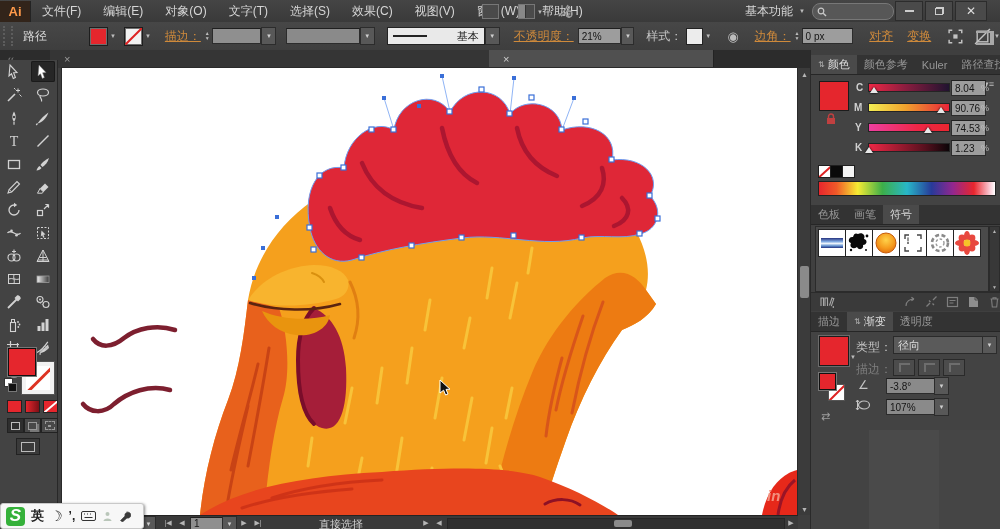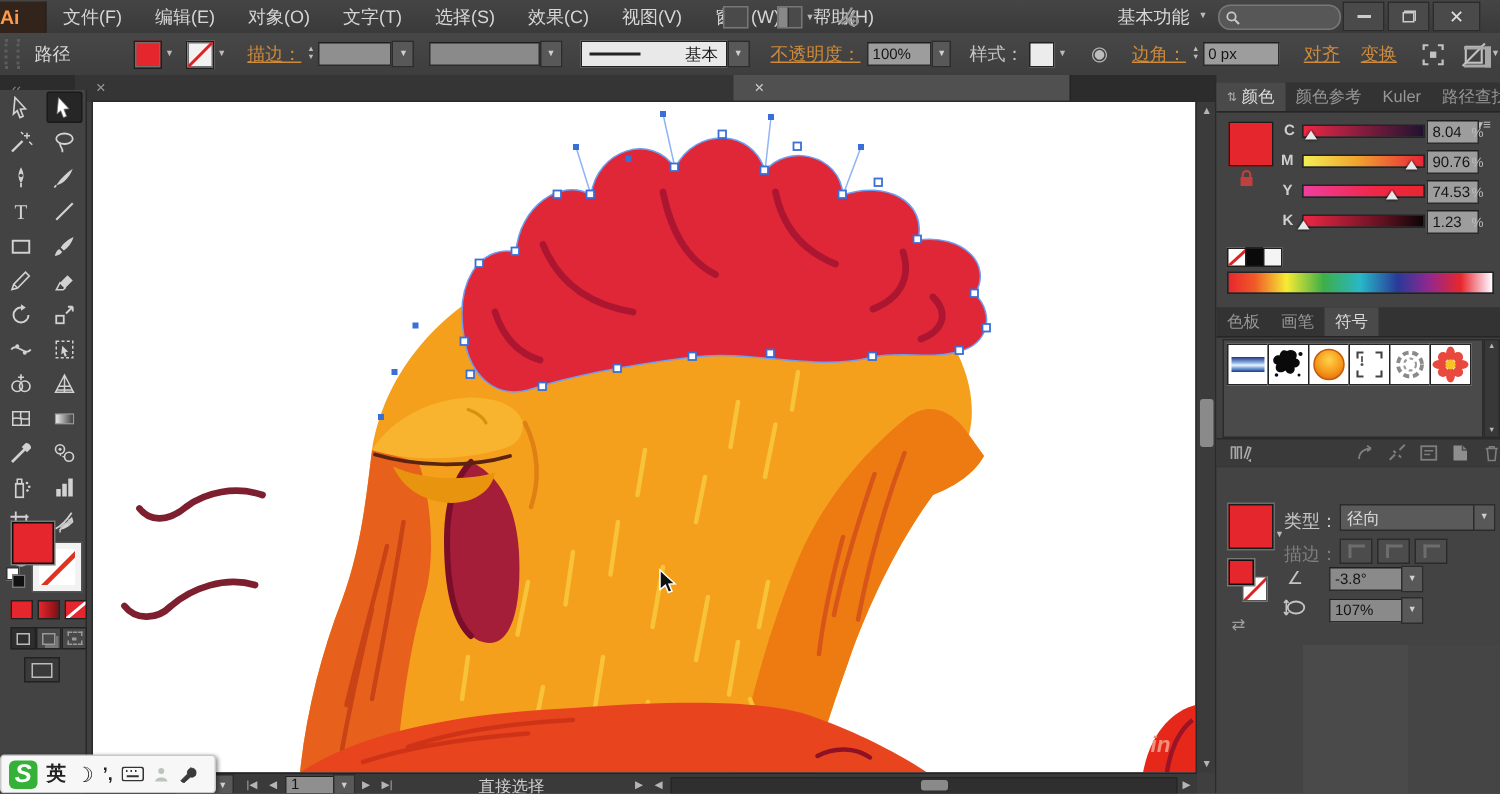--- a/index.html
+++ b/index.html
@@ -62,21 +62,21 @@
   .vscroll{background:#3b3b3b;border-left:1px solid #2a2a2a}
   .swatchfill{width:17px;height:17px;border:1px solid #1e1e1e;box-shadow:inset 0 0 0 1px #6e6e6e}
   .tile{position:absolute;width:26px;height:26px;background:#fff;border:1px solid #242424}
 </style>
 </head>
 <body>
 
 <div id="app">
 
   <div class="p flex" id="menubar">
-    <div class="flex" style="width:30px;height:21px;background:#32241a;border-right:1px solid #232323">
+    <div class="flex" style="width:30px;height:21px;justify-content:center;background:#32241a;border-right:1px solid #232323">
       <span style="color:#ff9а4a;color:#ff9a4a;font-weight:bold;font-size:13px">Ai</span>
     </div>
     <span class="menu-item">文件(F)</span>
     <span class="menu-item">编辑(E)</span>
     <span class="menu-item">对象(O)</span>
     <span class="menu-item">文字(T)</span>
     <span class="menu-item">选择(S)</span>
     <span class="menu-item">效果(C)</span>
     <span class="menu-item">视图(V)</span>
     <span class="menu-item">窗口(W)</span>
@@ -146,21 +146,21 @@
     <div class="flex" style="margin-left:12px">
       <div class="flex" style="width:86px;height:16px;background:#e9e9e9;border:1px solid #222;justify-content:space-between;padding:0 5px">
         <div style="width:34px;border-top:2px solid #222"></div>
         <span style="color:#1c1c1c;font-size:11px">基本</span>
       </div>
       <div class="dar"></div>
     </div>
 
     <span class="olink" style="margin-left:14px">不透明度：</span>
     <div class="fld" style="width:36px;margin-left:4px">
-      <span>100%</span>
+      <span>21%</span>
     </div>
     <div class="dar" style="width:11px"></div>
 
     <span class="glabel" style="margin-left:12px">样式：</span>
     <div class="flex" style="margin-left:4px;gap:2px">
       <div style="width:15px;height:15px;background:#ececec;border:1px solid #222"></div>
       <span style="font-size:6px;color:#bbb">▼</span>
     </div>
 
     <span style="margin-left:16px;color:#bdbdbd;font-size:13px">◉</span>
@@ -778,20 +778,34 @@
           <path d="M2,11 V1 h6 l3,3 v7 Z" fill="#8e8e8e"></path>
             <path d="M8,1 v3 h3" fill="none" stroke="#4a4a4a" stroke-width="1"></path>
         </svg>
         <svg width="13" height="12" viewBox="0 0 13 12" style="margin-right:8px">
           <path d="M2.5,3 h8 M5,3 V1.8 h3 V3 M3.5,3 l.8,8 h4.4 l.8,-8" fill="none" stroke="#7e7e7e" stroke-width="1.1"></path>
         </svg>
       </div>
     </div>
 
     <div class="p" style="left:0;top:262px;width:190px;height:118px;background:#434343;border-bottom:1px solid #272727">
+      <div class="phead" style="top:0">
+        <div class="flex" style="height:19px">
+          <div class="ptab">
+              <span>描边</span>
+            </div>
+          <div class="ptab active cyc">
+              <span>渐变</span>
+            </div>
+          <div class="ptab">
+              <span>透明度</span>
+            </div>
+        </div>
+        <div class="pmenu">▾≡</div>
+      </div>
 
       <div class="p" style="left:8px;top:24px;width:28px;height:28px;background:#e5262d;border:1px solid #1c1c1c;box-shadow:0 0 0 1px #6b6b6b"></div>
       <span class="p" style="left:39px;top:42px;font-size:6px;color:#bbb">▼</span>
 
       <span class="p glabel" style="left:45px;top:27px">类型：</span>
       <div class="p flex" style="left:82px;top:24px;width:88px;height:16px;background:#5a5a5a;border:1px solid #2a2a2a;padding:0 4px;justify-content:space-between">
         <span style="font-size:11px;color:#dcdcdc">径向</span>
       </div>
       <div class="dar p" style="left:171px;top:24px"></div>
 

